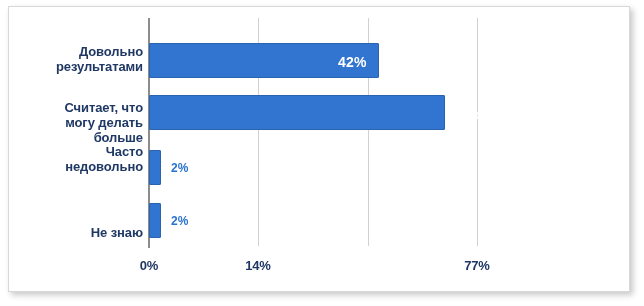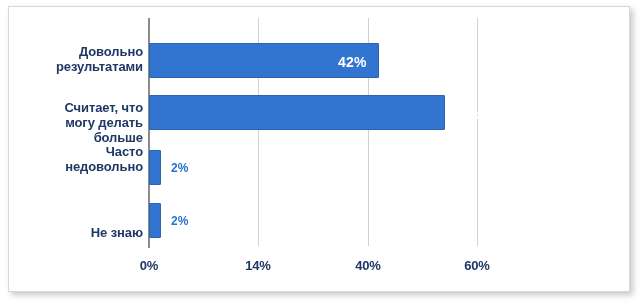--- a/index.html
+++ b/index.html
@@ -144,16 +144,15 @@
   </div>
 
   <div class="bar-row" style="top:0">
     <div class="cat-label" style="top:225px">Не знаю</div>
     <div class="bar" style="left:149px; top:203px; width:12px; height:35px;"></div>
     <div class="bar-label-out" style="left:171px; top:215px;">2%</div>
   </div>
 
   <div class="tick-label" style="left:119px">0%</div>
   <div class="tick-label" style="left:228px">14%</div>
-  <div class="tick-label" style="left:338px">40%</div>
-  <div class="tick-label" style="left:447px">60%</div>
+  <div class="tick-label" style="left:447px">77%</div>
 
 </div>
 
 </body></html>

